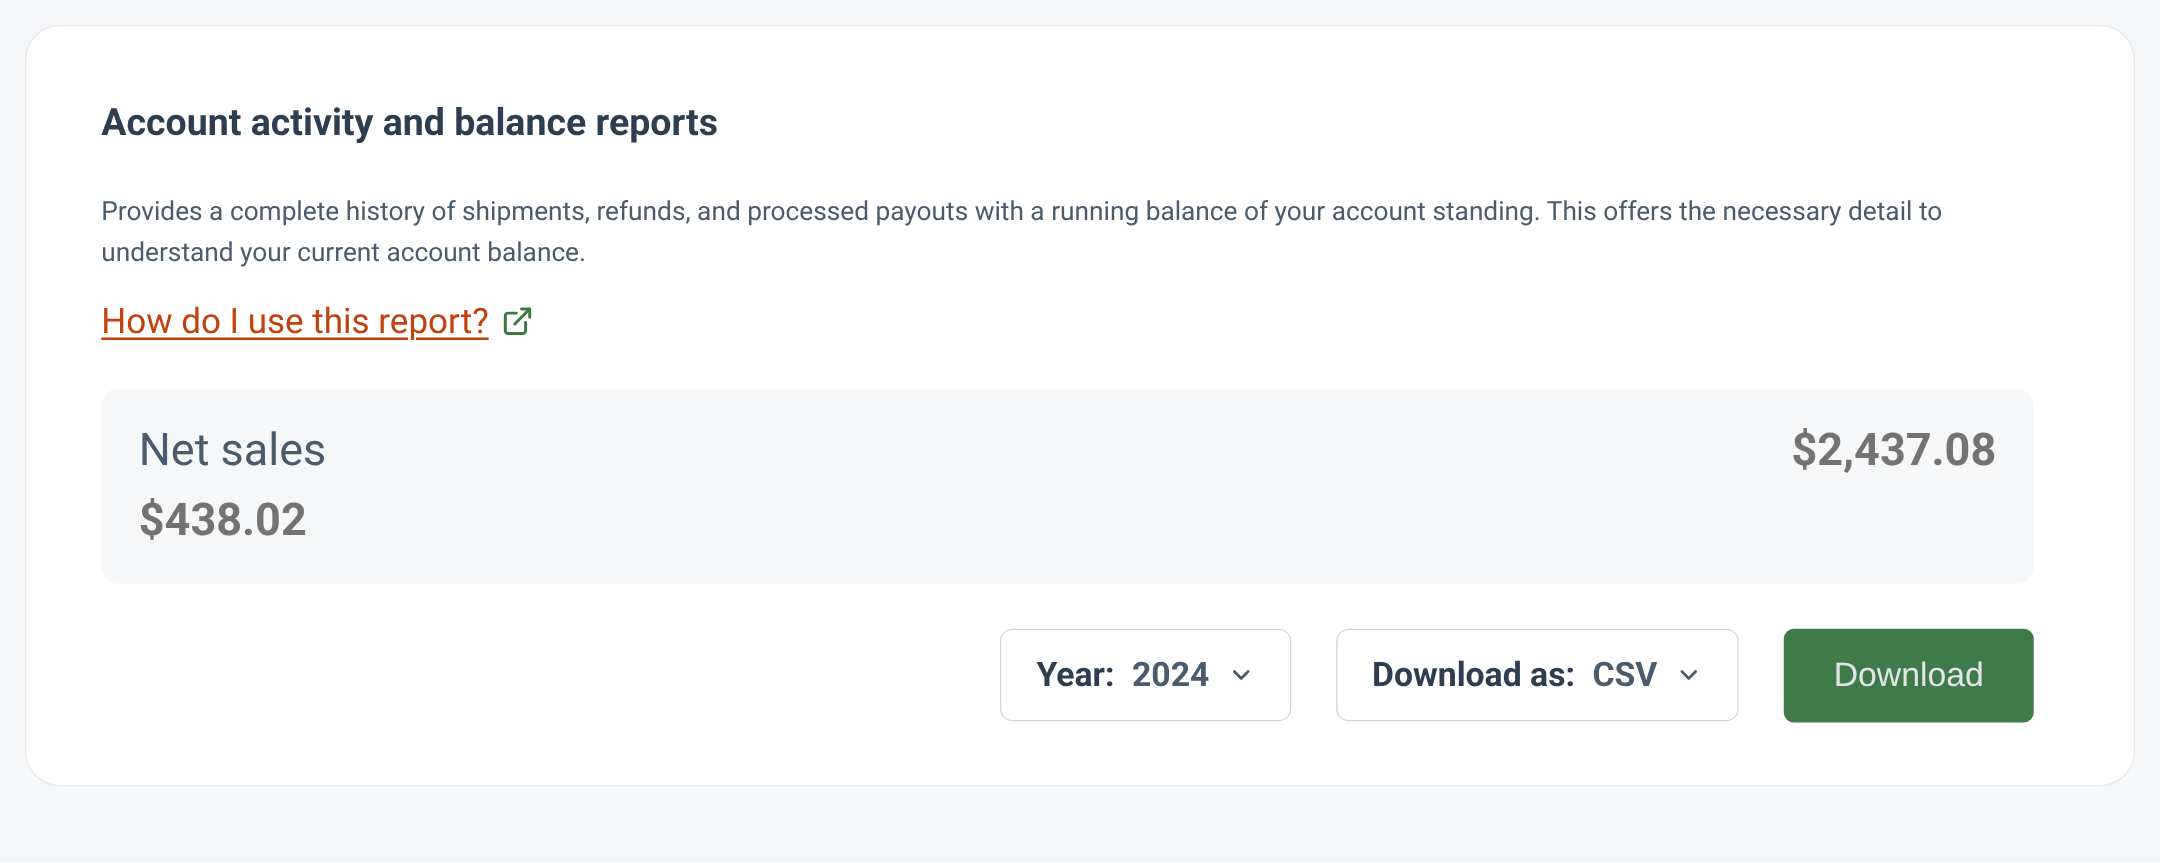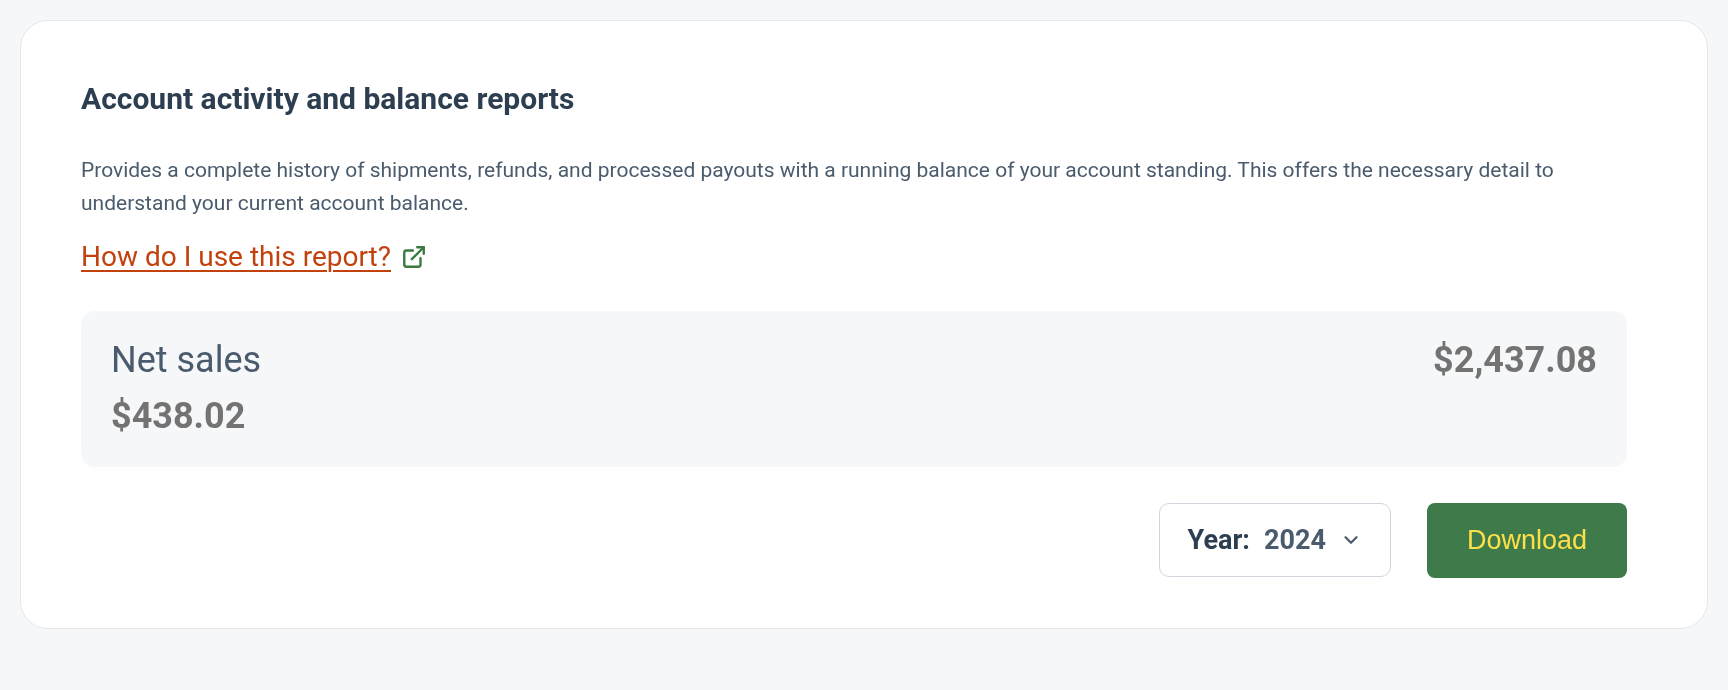--- a/index.html
+++ b/index.html
@@ -99,21 +99,21 @@
     }
     .chevron-icon svg {
       display: block;
       stroke: #4a5b6d;
     }
     .download-btn {
       display: inline-flex;
       align-items: center;
       justify-content: center;
       background: #3f7a4b;
-      color: #fde047;
+      color: #e5e5e5;
       font-size: 27px;
       font-weight: 500;
       border: none;
       border-radius: 8px;
       padding: 22px 40px;
       cursor: pointer;
       white-space: nowrap;
     }
   </style>
 </head>
@@ -149,16 +149,25 @@
     <div class="dropdown">
       <span class="dd-label">Year:</span>
       <span class="dd-value">2024</span>
       <span class="chevron-icon">
         <svg width="22" height="22" viewBox="0 0 24 24" fill="none" stroke-width="2.4" stroke-linecap="round" stroke-linejoin="round">
           <polyline points="6 9 12 15 18 9"></polyline>
         </svg>
       </span>
     </div>
 
+    <div class="dropdown">
+      <span class="dd-label">Download as:</span>
+      <span class="dd-value">CSV</span>
+      <span class="chevron-icon">
+        <svg width="22" height="22" viewBox="0 0 24 24" fill="none" stroke-width="2.4" stroke-linecap="round" stroke-linejoin="round">
+          <polyline points="6 9 12 15 18 9"></polyline>
+        </svg>
+      </span>
+    </div>
 
     <button class="download-btn">Download</button>
   </div>
 </div>
 
 </body></html>

